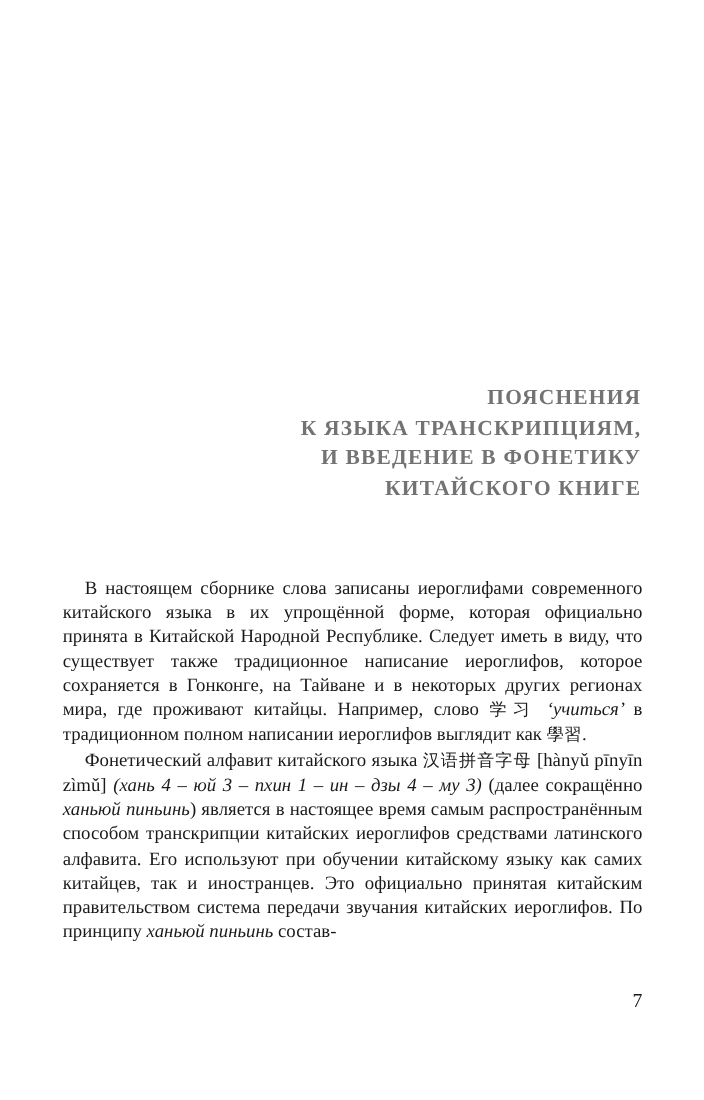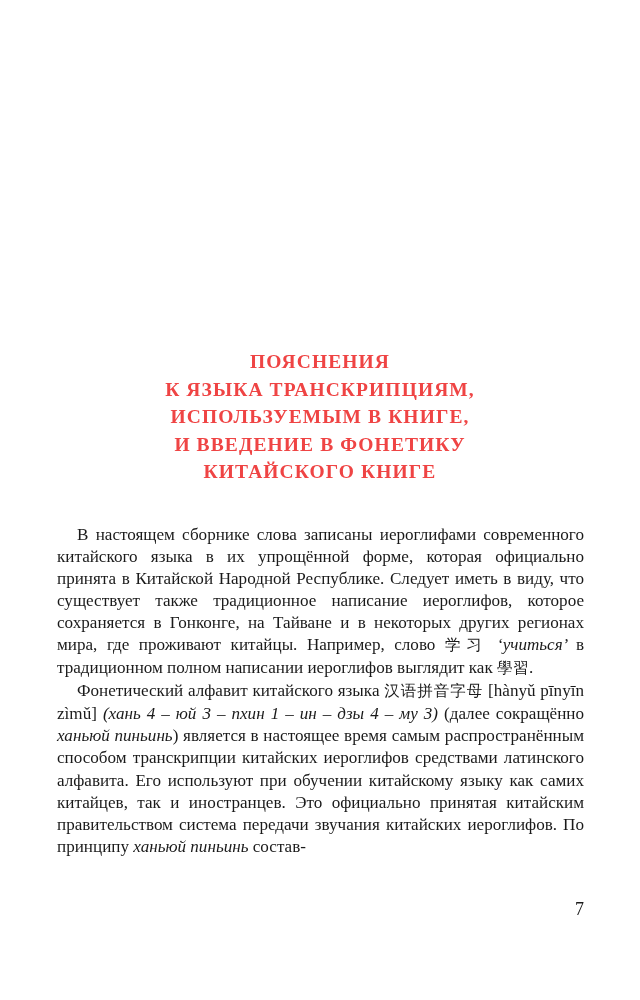--- a/index.html
+++ b/index.html
@@ -30,22 +30,23 @@
     top: 348px;
     width: 526px;
     text-align: center;
   }
   .title-line {
     font-family: "Liberation Serif", "DejaVu Serif", serif;
     font-weight: bold;
     font-size: 19.5px;
     line-height: 27.6px;
     letter-spacing: 1.1px;
-    color: #ef4444;
+    color: #737373;
     white-space: nowrap;
+    text-align: right;
   }
 
   
   .body-block {
     position: absolute;
     left: 57px;
     top: 524px;
     width: 527px;
   }
   p.para {
@@ -87,21 +88,20 @@
   }
 </style>
 </head>
 <body>
 
 <div class="page">
 
   <div class="title-block">
     <div class="title-line">ПОЯСНЕНИЯ</div>
     <div class="title-line">К ЯЗЫКА ТРАНСКРИПЦИЯМ,</div>
-    <div class="title-line">ИСПОЛЬЗУЕМЫМ В КНИГЕ,</div>
     <div class="title-line">И ВВЕДЕНИЕ В ФОНЕТИКУ</div>
     <div class="title-line">КИТАЙСКОГО КНИГЕ</div>
   </div>
 
   <div class="body-block">
 
     <p class="para"><span>В настоящем сборнике слова записаны иероглифами современного китайского языка в их упрощённой форме, которая официально принята в Китайской Народной Республике. Следует иметь в виду, что существует также традиционное написание иероглифов, которое сохраняется в Гонконге, на Тайване и в некоторых других регионах мира, где проживают китайцы. Например, слово </span><span class="han">学习</span><span class="ital"> ‘учиться’ </span><span>в традиционном полном написании иероглифов выглядит как </span><span class="han">學習</span><span>.</span></p>
 
     <p class="para"><span>Фонетический алфавит китайского языка </span><span class="han">汉语拼音字母</span><span class="pinyin"> [hànyǔ pīnyīn zìmǔ] </span><span class="ital">(хань 4 – юй 3 – пхин 1 – ин – дзы 4 – му 3)</span><span> (далее сокращённо </span><span class="ital">ханьюй пиньинь</span><span>) является в настоящее время самым распространённым способом транскрипции китайских иероглифов средствами латинского алфавита. Его используют при обучении китайскому языку как самих китайцев, так и иностранцев. Это официально принятая китайским правительством система передачи звучания китайских иероглифов. По принципу </span><span class="ital">ханьюй пиньинь</span><span> состав-</span></p>
 

